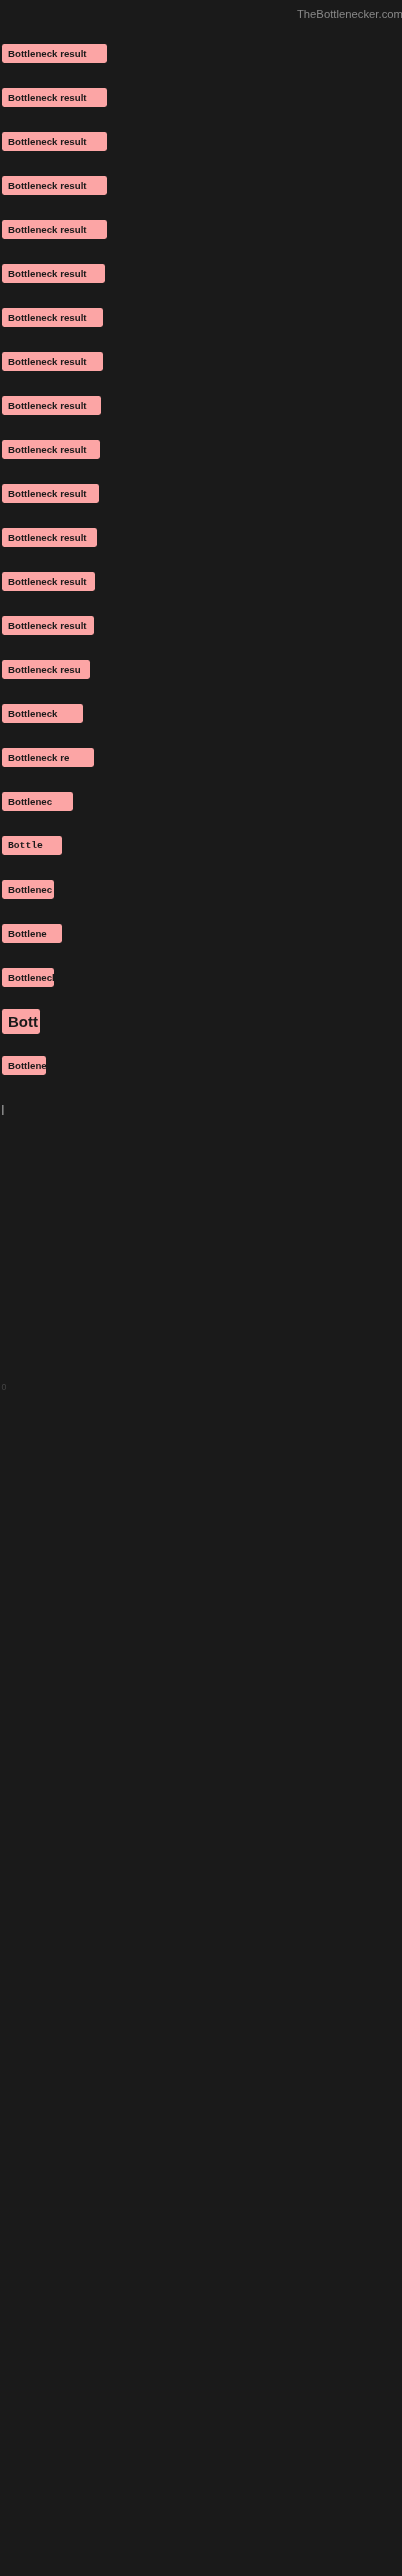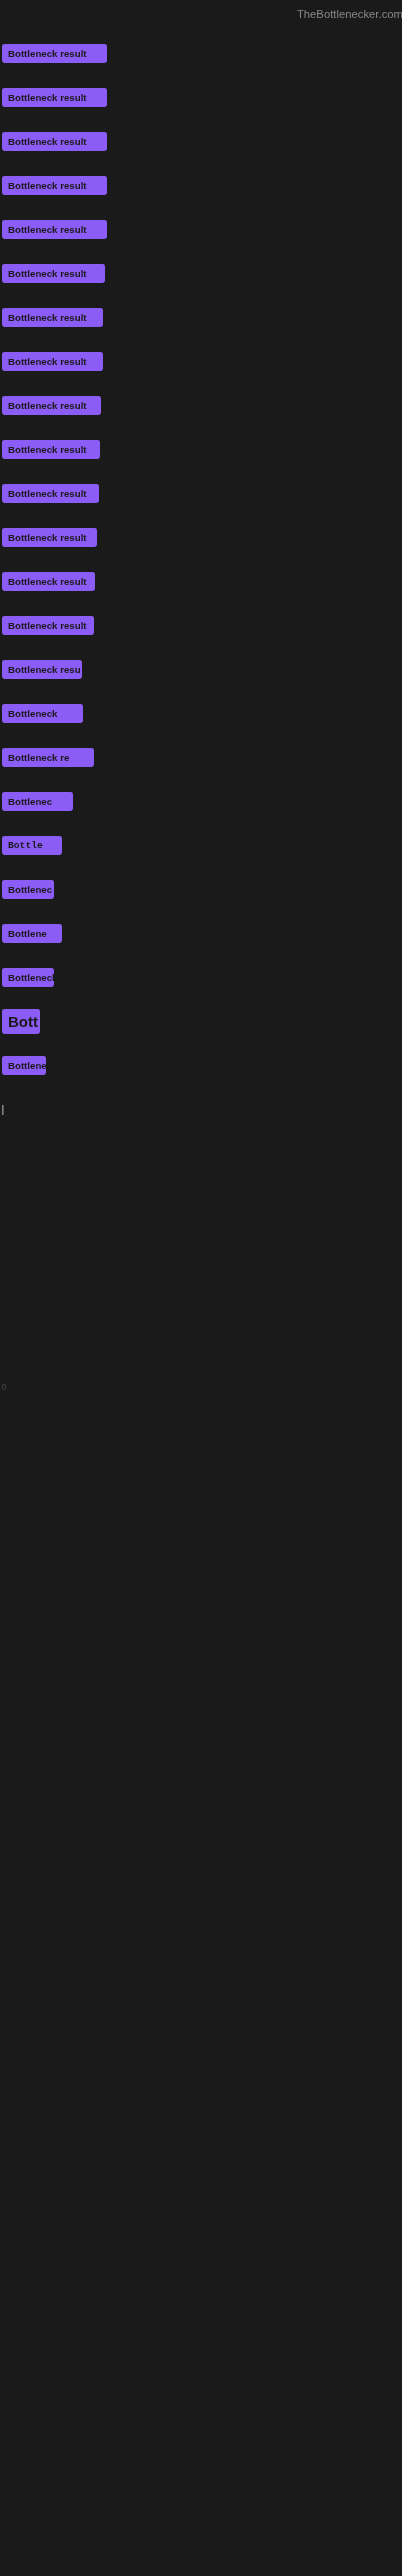--- a/index.html
+++ b/index.html
@@ -35,21 +35,21 @@
 
     .bottleneck-row {
       display: flex;
       align-items: center;
       margin-bottom: 0;
       height: 44px;
       padding: 6.4px 0;
     }
 
     .bottleneck-badge {
-      background-color: #8b5cf6;
+      background-color: #fca5a5;
       color: #1a1a1a;
       font-size: 9.7px;
       font-weight: bold;
       padding: 4px 6.4px;
       border-radius: 2.4px;
       white-space: nowrap;
       overflow: hidden;
       display: inline-block;
       margin-left: 1.6px;
     }
@@ -62,21 +62,21 @@
     .row-5 .bottleneck-badge { width: 105px; font-size: 9.7px; }
     .row-6 .bottleneck-badge { width: 103px; font-size: 9.7px; }
     .row-7 .bottleneck-badge { width: 101px; font-size: 9.7px; }
     .row-8 .bottleneck-badge { width: 101px; font-size: 9.7px; }
     .row-9 .bottleneck-badge { width: 99px; font-size: 9.7px; }
     .row-10 .bottleneck-badge { width: 98px; font-size: 9.7px; }
     .row-11 .bottleneck-badge { width: 97px; font-size: 9.7px; }
     .row-12 .bottleneck-badge { width: 95px; font-size: 9.7px; }
     .row-13 .bottleneck-badge { width: 93px; font-size: 9.7px; }
     .row-14 .bottleneck-badge { width: 92px; font-size: 9.7px; }
-    .row-15 .bottleneck-badge { width: 80px; font-size: 9.7px; }
+    .row-15 .bottleneck-badge { width: 88px; font-size: 9.7px; }
     .row-16 .bottleneck-badge { width: 81px; font-size: 9.7px; }
     .row-17 .bottleneck-badge { width: 92px; font-size: 9.7px; }
     .row-18 .bottleneck-badge { width: 71px; font-size: 9.7px; }
     .row-19 .bottleneck-badge { width: 60px; font-size: 9.7px; font-family: Liberation Mono, monospace; }
     .row-20 .bottleneck-badge { width: 52px; font-size: 9.7px; }
     .row-21 .bottleneck-badge { width: 60px; font-size: 9.7px; }
     .row-22 .bottleneck-badge { width: 52px; font-size: 9.7px; }
     .row-23 .bottleneck-badge { width: 38px; font-size: 15px; }
     .row-24 .bottleneck-badge { width: 44px; font-size: 9.7px; }
 

